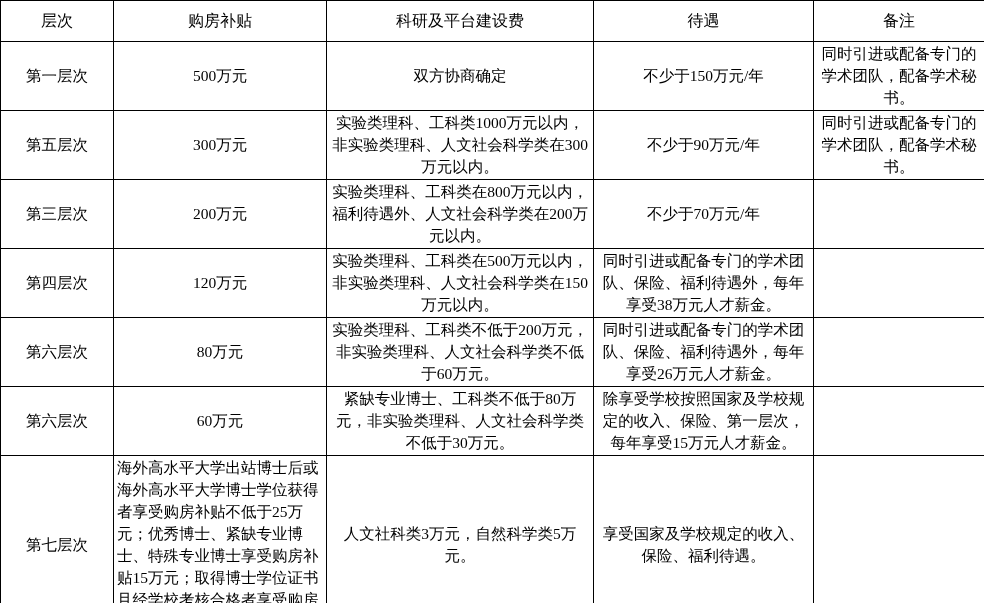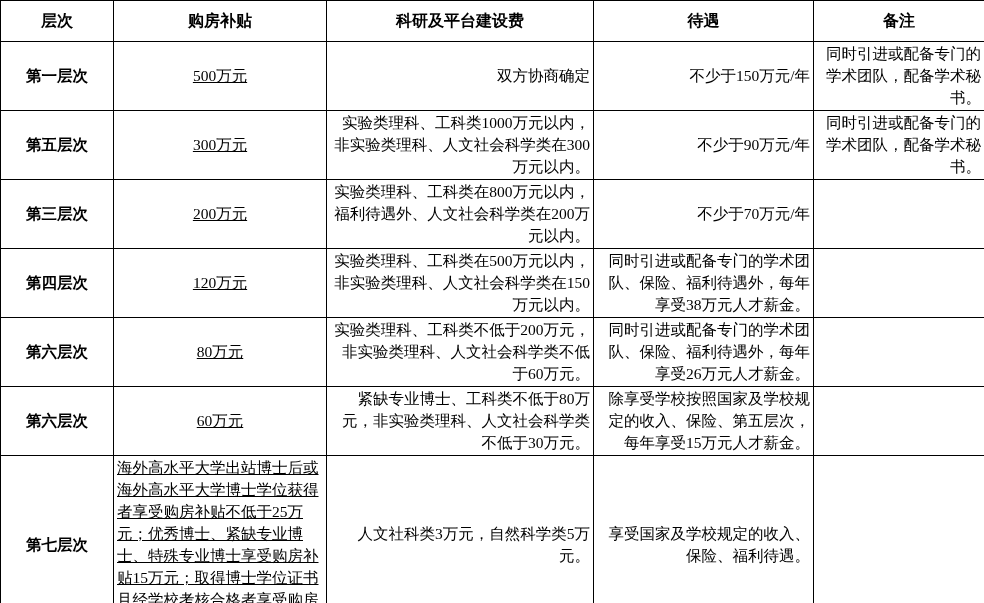--- a/index.html
+++ b/index.html
@@ -25,38 +25,37 @@
   table.benefits td {
     border: 1px solid #000000;
     padding: 1px 3px;
     font-size: 15.5px;
     line-height: 22px;
     vertical-align: middle;
     overflow: hidden;
     word-break: break-all;
   }
   table.benefits th {
-    font-weight: bold;
+    font-weight: normal;
     text-align: center;
     font-size: 16px;
   }
   td.tier {
-    font-weight: bold;
+    font-weight: normal;
     text-align: center;
     font-size: 16px;
   }
   td.subsidy {
     text-align: center;
-    text-decoration: underline;
   }
   td.subsidy.left {
     text-align: left;
   }
   td.research, td.treatment, td.notes {
-    text-align: right;
+    text-align: center;
   }
   tr.hdr   { height: 41px; }
   tr.r0    { height: 69px; }
   tr.r1    { height: 68px; }
   tr.r2    { height: 66px; }
   tr.r3    { height: 67px; }
   tr.r4    { height: 66px; }
   tr.r5    { height: 64px; }
   tr.r6    { height: 162px; }
 </style>
@@ -113,21 +112,21 @@
       <td class="tier">第六层次</td>
       <td class="subsidy">80万元</td>
       <td class="research">实验类理科、工科类不低于200万元，非实验类理科、人文社会科学类不低于60万元。</td>
       <td class="treatment">同时引进或配备专门的学术团队、保险、福利待遇外，每年享受26万元人才薪金。</td>
       <td class="notes"></td>
     </tr>
     <tr class="r5">
       <td class="tier">第六层次</td>
       <td class="subsidy">60万元</td>
       <td class="research">紧缺专业博士、工科类不低于80万元，非实验类理科、人文社会科学类不低于30万元。</td>
-      <td class="treatment">除享受学校按照国家及学校规定的收入、保险、第五层次，每年享受15万元人才薪金。</td>
+      <td class="treatment">除享受学校按照国家及学校规定的收入、保险、第一层次，每年享受15万元人才薪金。</td>
       <td class="notes"></td>
     </tr>
     <tr class="r6">
       <td class="tier">第七层次</td>
       <td class="subsidy left">海外高水平大学出站博士后或海外高水平大学博士学位获得者享受购房补贴不低于25万元；优秀博士、紧缺专业博士、特殊专业博士享受购房补贴15万元；取得博士学位证书且经学校考核合格者享受购房补贴10万元。</td>
       <td class="research">人文社科类3万元，自然科学类5万元。</td>
       <td class="treatment">享受国家及学校规定的收入、保险、福利待遇。</td>
       <td class="notes"></td>
     </tr>
   </tbody>

